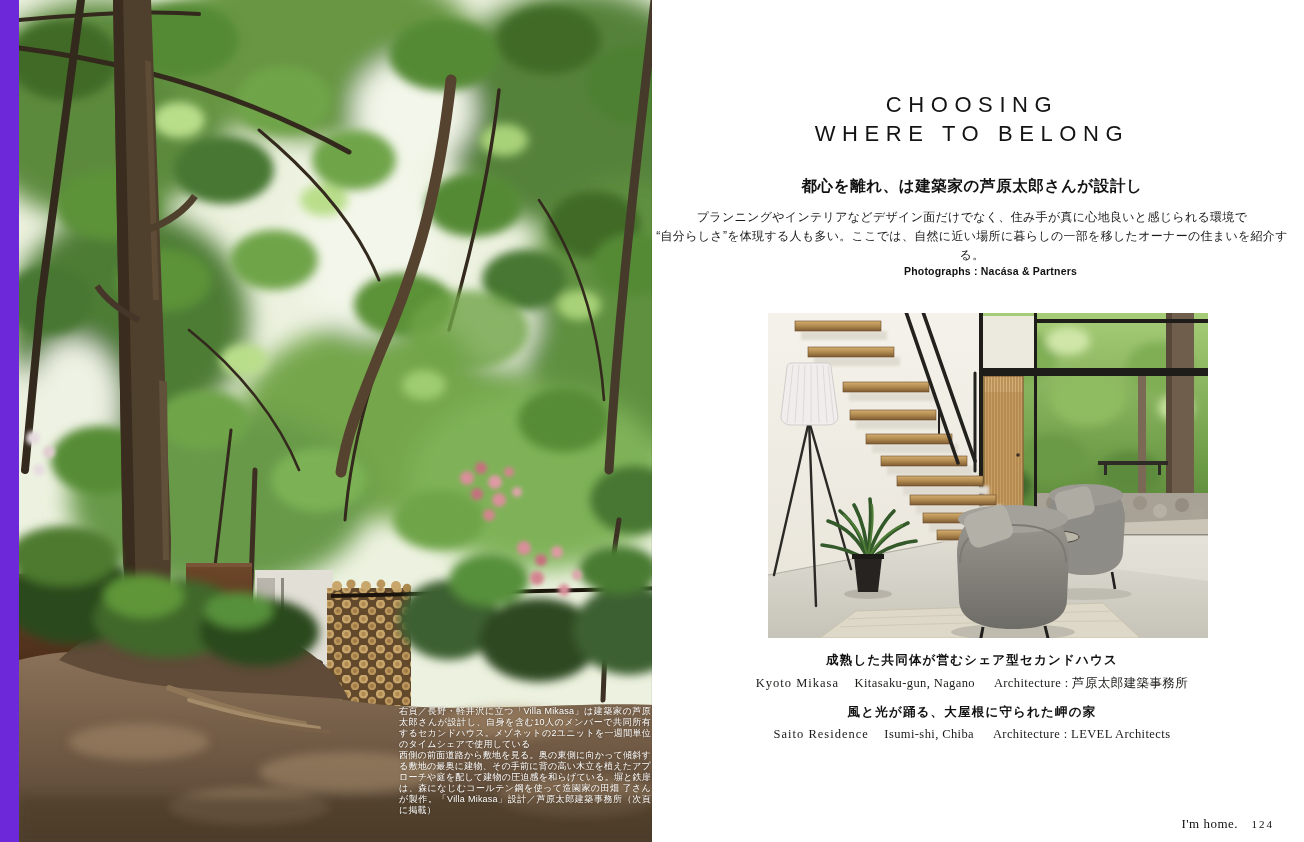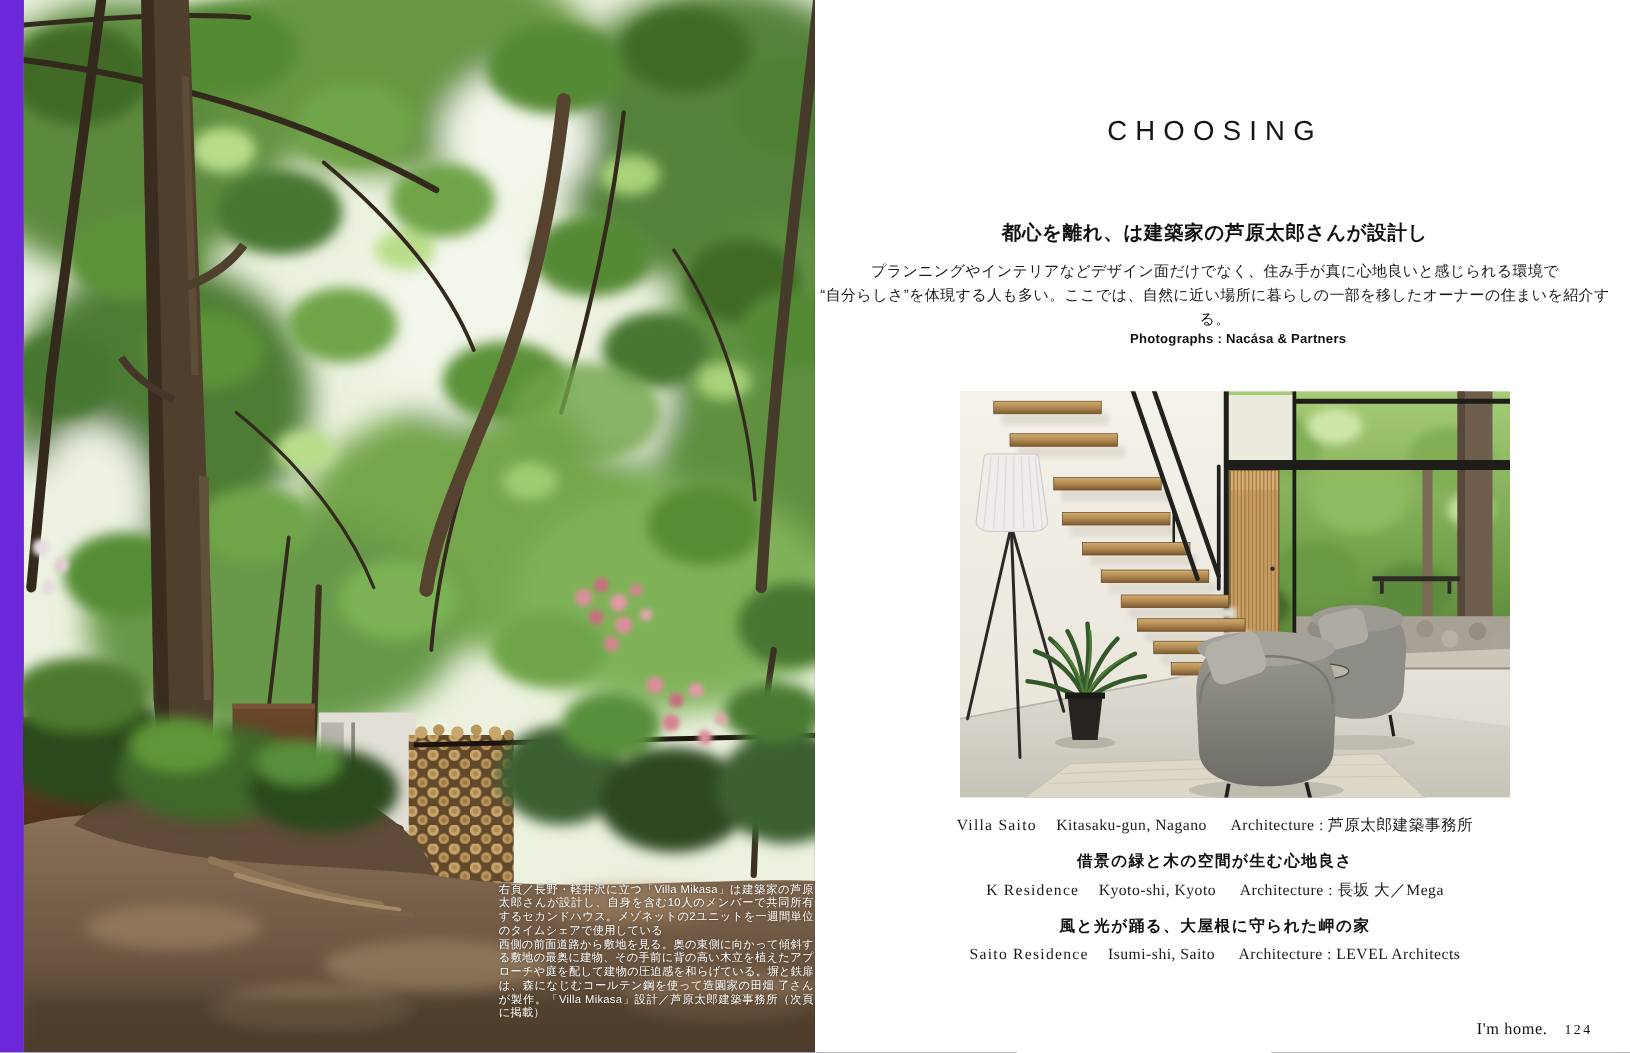--- a/index.html
+++ b/index.html
@@ -240,20 +240,21 @@
     <div class="photo-caption">
       <p>右頁／長野・軽井沢に立つ「Villa Mikasa」は建築家の芦原太郎さんが設計し、自身を含む10人のメンバーで共同所有するセカンドハウス。メゾネットの2ユニットを一週間単位のタイムシェアで使用している</p>
       <p>西側の前面道路から敷地を見る。奥の東側に向かって傾斜する敷地の最奥に建物、その手前に背の高い木立を植えたアプローチや庭を配して建物の圧迫感を和らげている。塀と鉄扉は、森になじむコールテン鋼を使って造園家の田畑 了さんが製作。「Villa Mikasa」設計／芦原太郎建築事務所（次頁に掲載）</p>
     </div>
   </div>
 
   <div class="page page-right">
 
     <div class="title">
       <div class="tline">CHOOSING</div>
+      <div class="tline">WHERE TO BELONG</div>
     </div>
 
     <div class="subtitle">都心を離れ、は建築家の芦原太郎さんが設計し</div>
 
     <div class="intro">
       <div>プランニングやインテリアなどデザイン面だけでなく、住み手が真に心地良いと感じられる環境で</div>
       <div>“自分らしさ”を体現する人も多い。ここでは、自然に近い場所に暮らしの一部を移したオーナーの住まいを紹介する。</div>
     </div>
 
     <div class="credit">Photographs : Nacása &amp; Partners</div>
@@ -467,39 +468,32 @@
           <path d="M192,250 C192,222 212,212 245,212 C278,212 298,222 298,250" fill="none" stroke="#7c7a74" stroke-width="2"></path>
           <rect x="198" y="196" width="45" height="35" rx="9" fill="#b3b0a8" transform="rotate(-18 220 213)"></rect>
           <line x1="215" y1="314" x2="212" y2="330" stroke="#211f1d" stroke-width="3"></line>
           <line x1="277" y1="313" x2="281" y2="329" stroke="#211f1d" stroke-width="3"></line>
         </g>
       </svg>
     </div>
 
     <div class="listings">
       <div class="listing">
+        <div class="jp-head">成熟した共同体が営むシェア型セカンドハウス</div>
         <div class="roman">
-          <span class="name">Villa Saito</span>
+          <span class="name">Kyoto Mikasa</span>
           <span class="loc">Kitasaku-gun, Nagano</span>
           <span class="arch">Architecture : 芦原太郎建築事務所</span>
-        </div>
-      </div>
-      <div class="listing">
-        <div class="jp-head">借景の緑と木の空間が生む心地良さ</div>
-        <div class="roman">
-          <span class="name">K Residence</span>
-          <span class="loc">Kyoto-shi, Kyoto</span>
-          <span class="arch">Architecture : 長坂 大／Mega</span>
         </div>
       </div>
       <div class="listing">
         <div class="jp-head">風と光が踊る、大屋根に守られた岬の家</div>
         <div class="roman">
           <span class="name">Saito Residence</span>
-          <span class="loc">Isumi-shi, Saito</span>
+          <span class="loc">Isumi-shi, Chiba</span>
           <span class="arch">Architecture : LEVEL Architects</span>
         </div>
       </div>
     </div>
 
     <div class="folio">
       <span class="logo">I'm home.</span>
       <span class="pnum">124</span>
     </div>
   </div>

